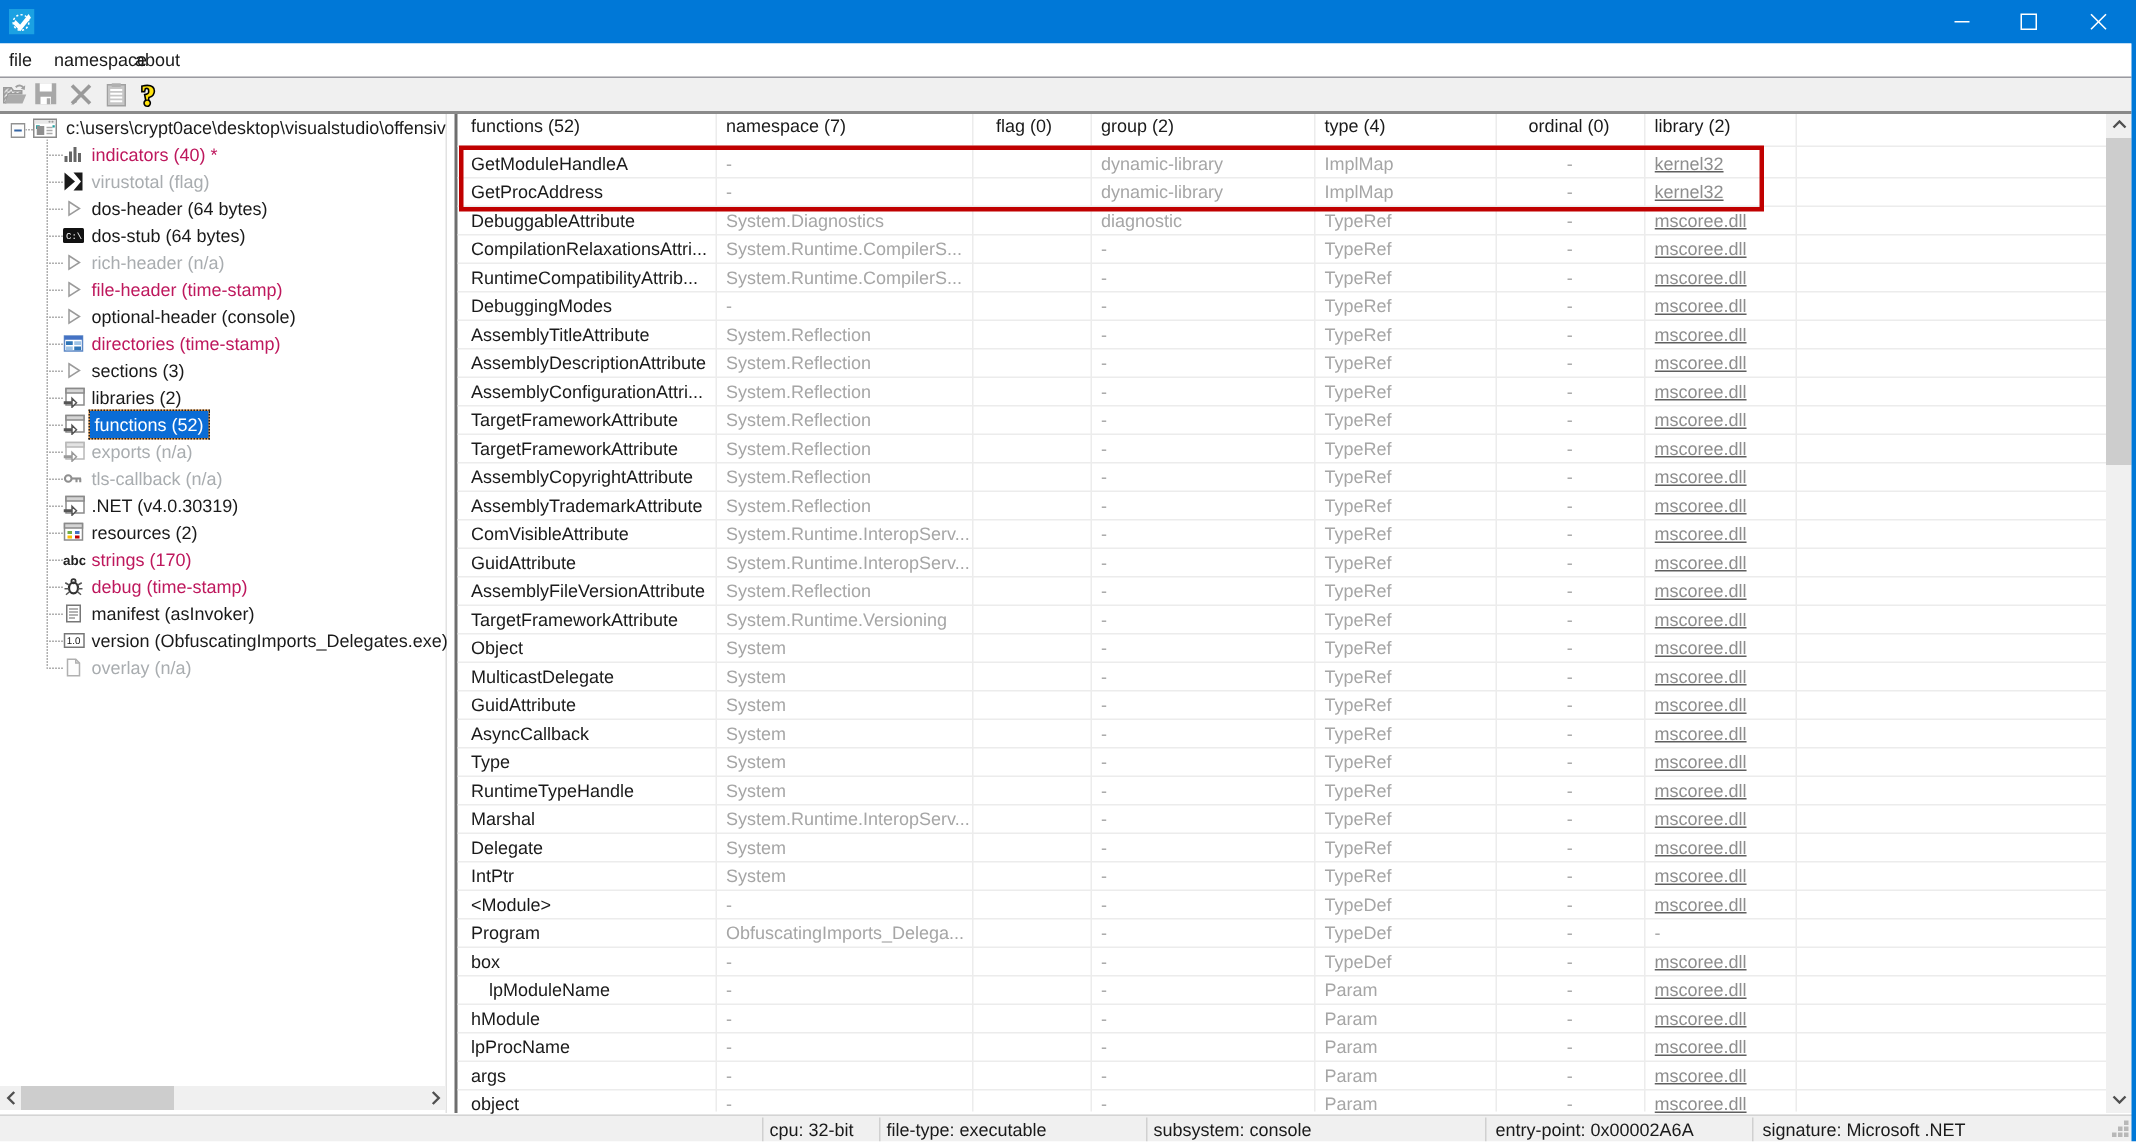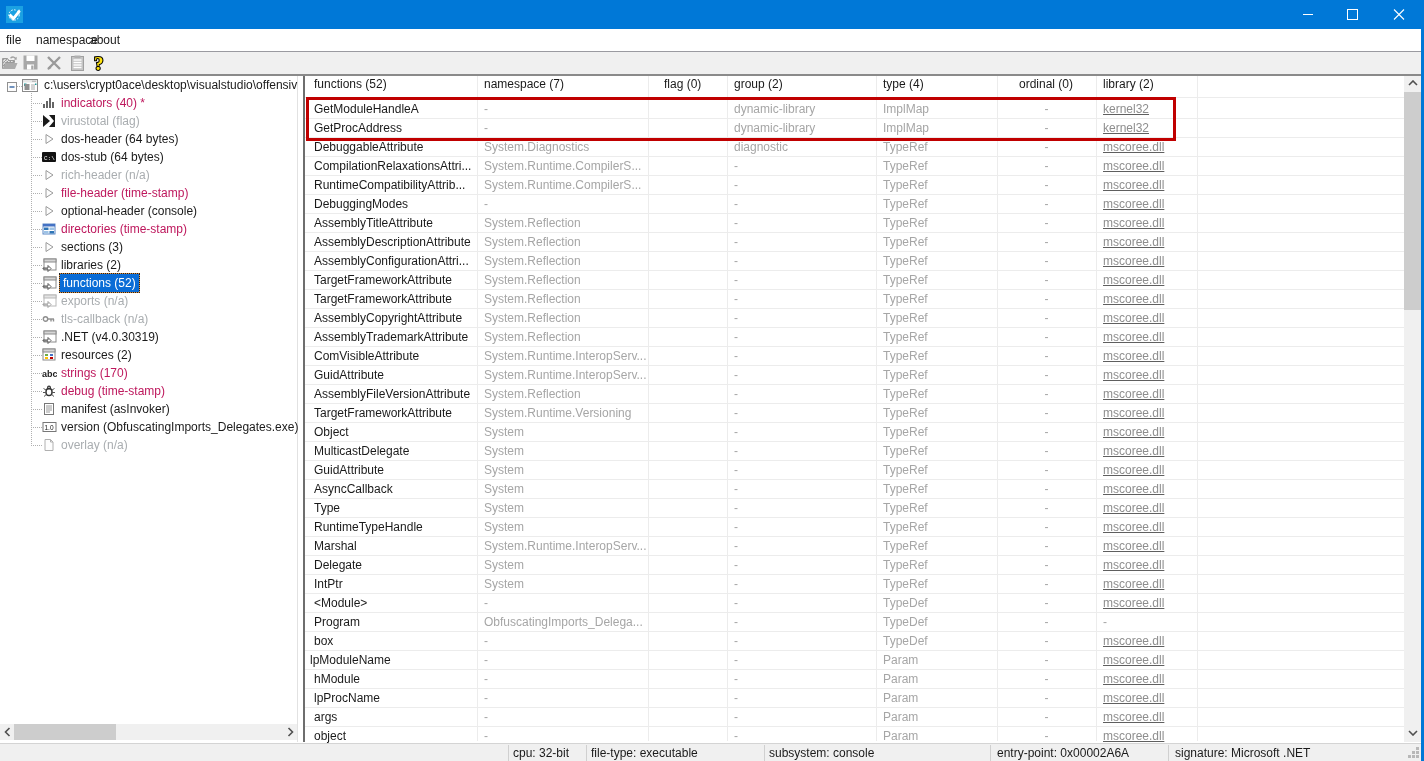--- a/index.html
+++ b/index.html
@@ -514,21 +514,21 @@
   </div>
 <div class="tr" style="top:632px">
     <div class="c bk" style="left:9px;width:162px">box</div>
     <div class="c gy" style="left:179px;width:163px">-</div>
     <div class="c gy" style="left:429px;width:139px">-</div>
     <div class="c gy" style="left:578px;width:110px">TypeDef</div>
     <div class="c gy ctr" style="left:692px;width:99px">-</div>
     <div class="c lib" style="left:798px;width:92px">mscoree.dll</div>
   </div>
 <div class="tr" style="top:651px">
-    <div class="c bk" style="left:5px;width:162px">lpModuleName</div>
+    <div class="c bk" style="left:21px;width:162px">lpModuleName</div>
     <div class="c gy" style="left:179px;width:163px">-</div>
     <div class="c gy" style="left:429px;width:139px">-</div>
     <div class="c gy" style="left:578px;width:110px">Param</div>
     <div class="c gy ctr" style="left:692px;width:99px">-</div>
     <div class="c lib" style="left:798px;width:92px">mscoree.dll</div>
   </div>
 <div class="tr" style="top:670px">
     <div class="c bk" style="left:9px;width:162px">hModule</div>
     <div class="c gy" style="left:179px;width:163px">-</div>
     <div class="c gy" style="left:429px;width:139px">-</div>

